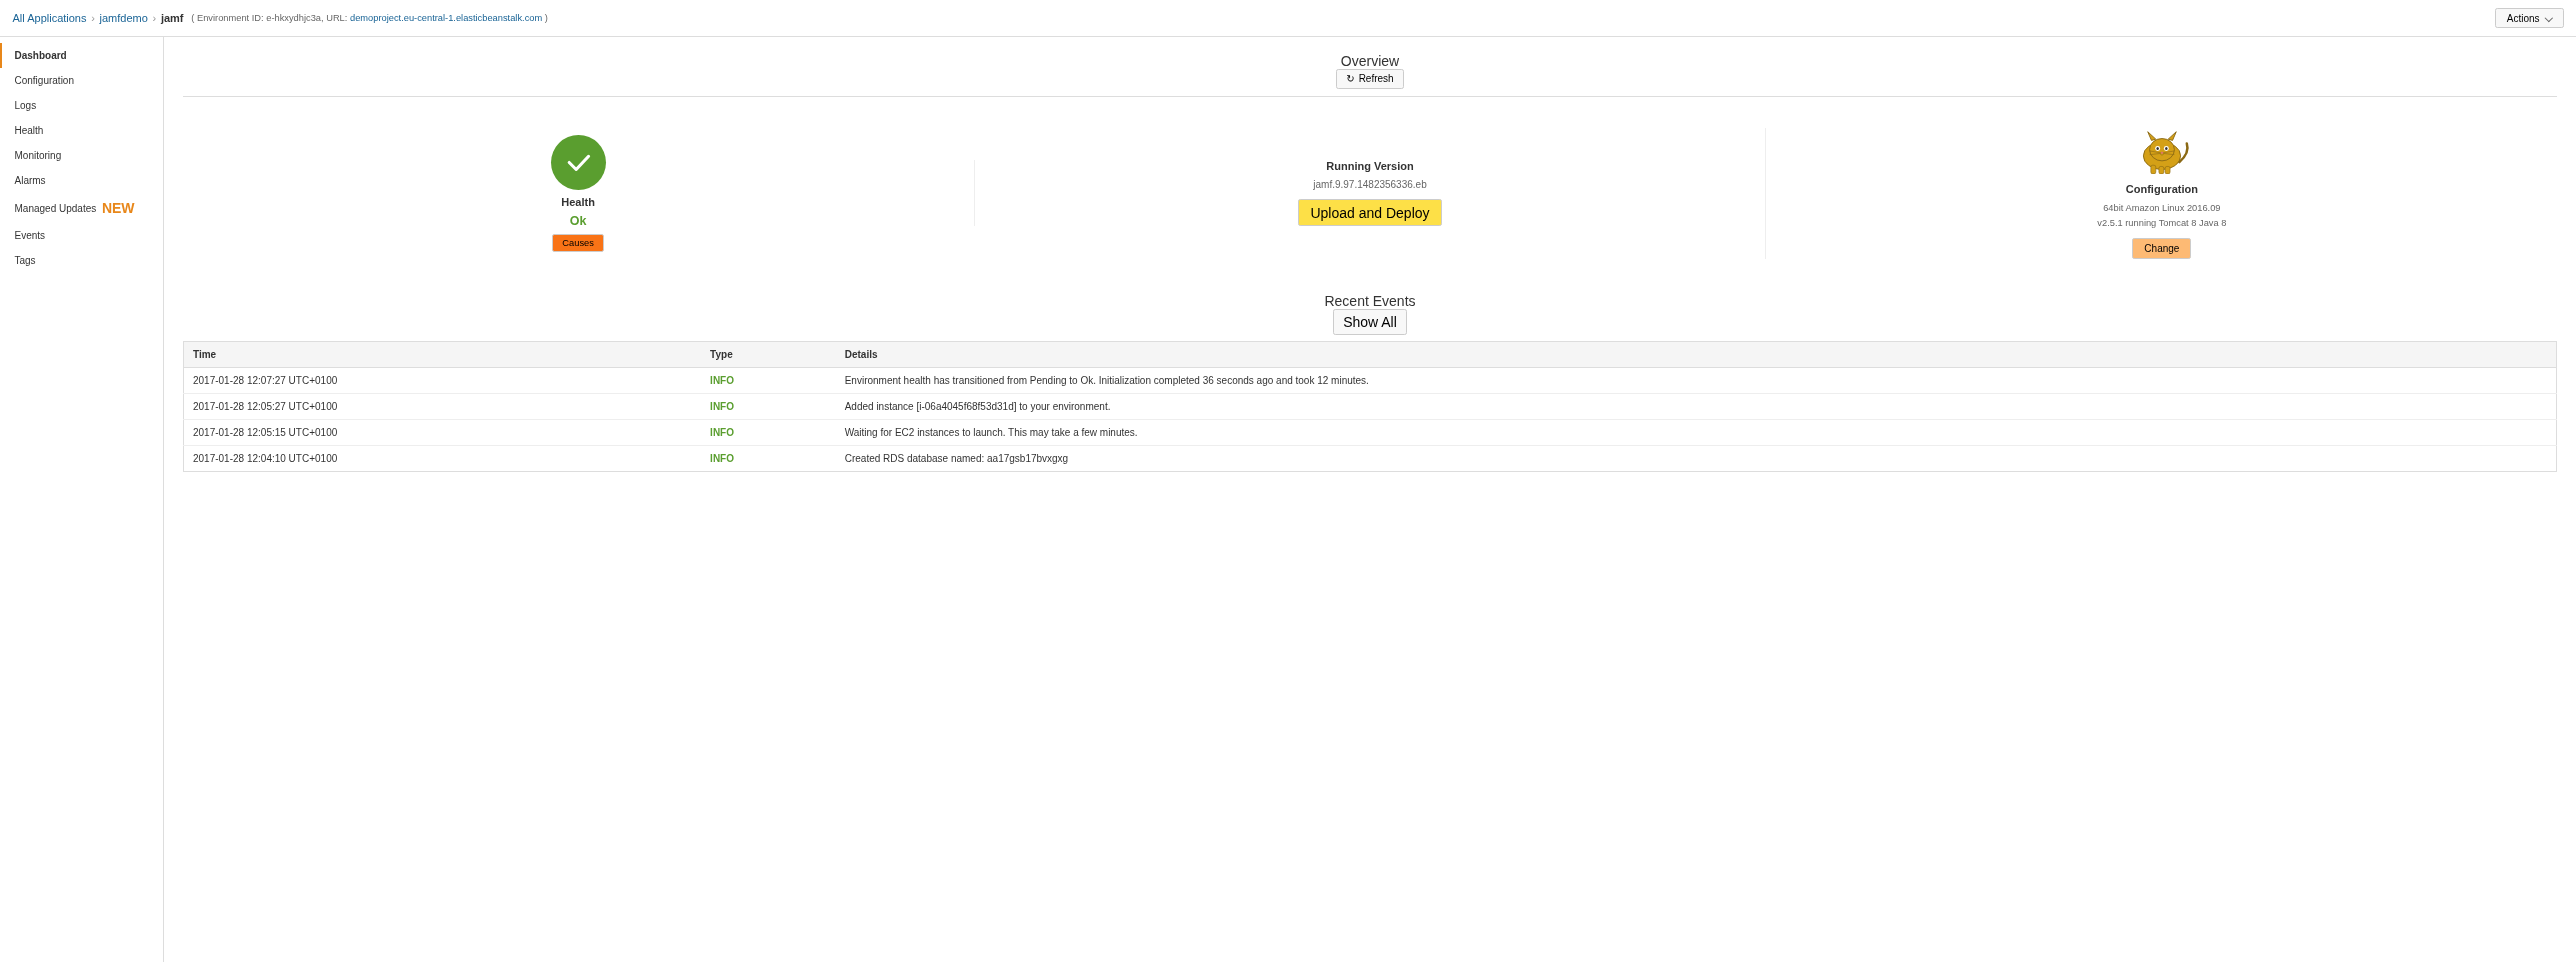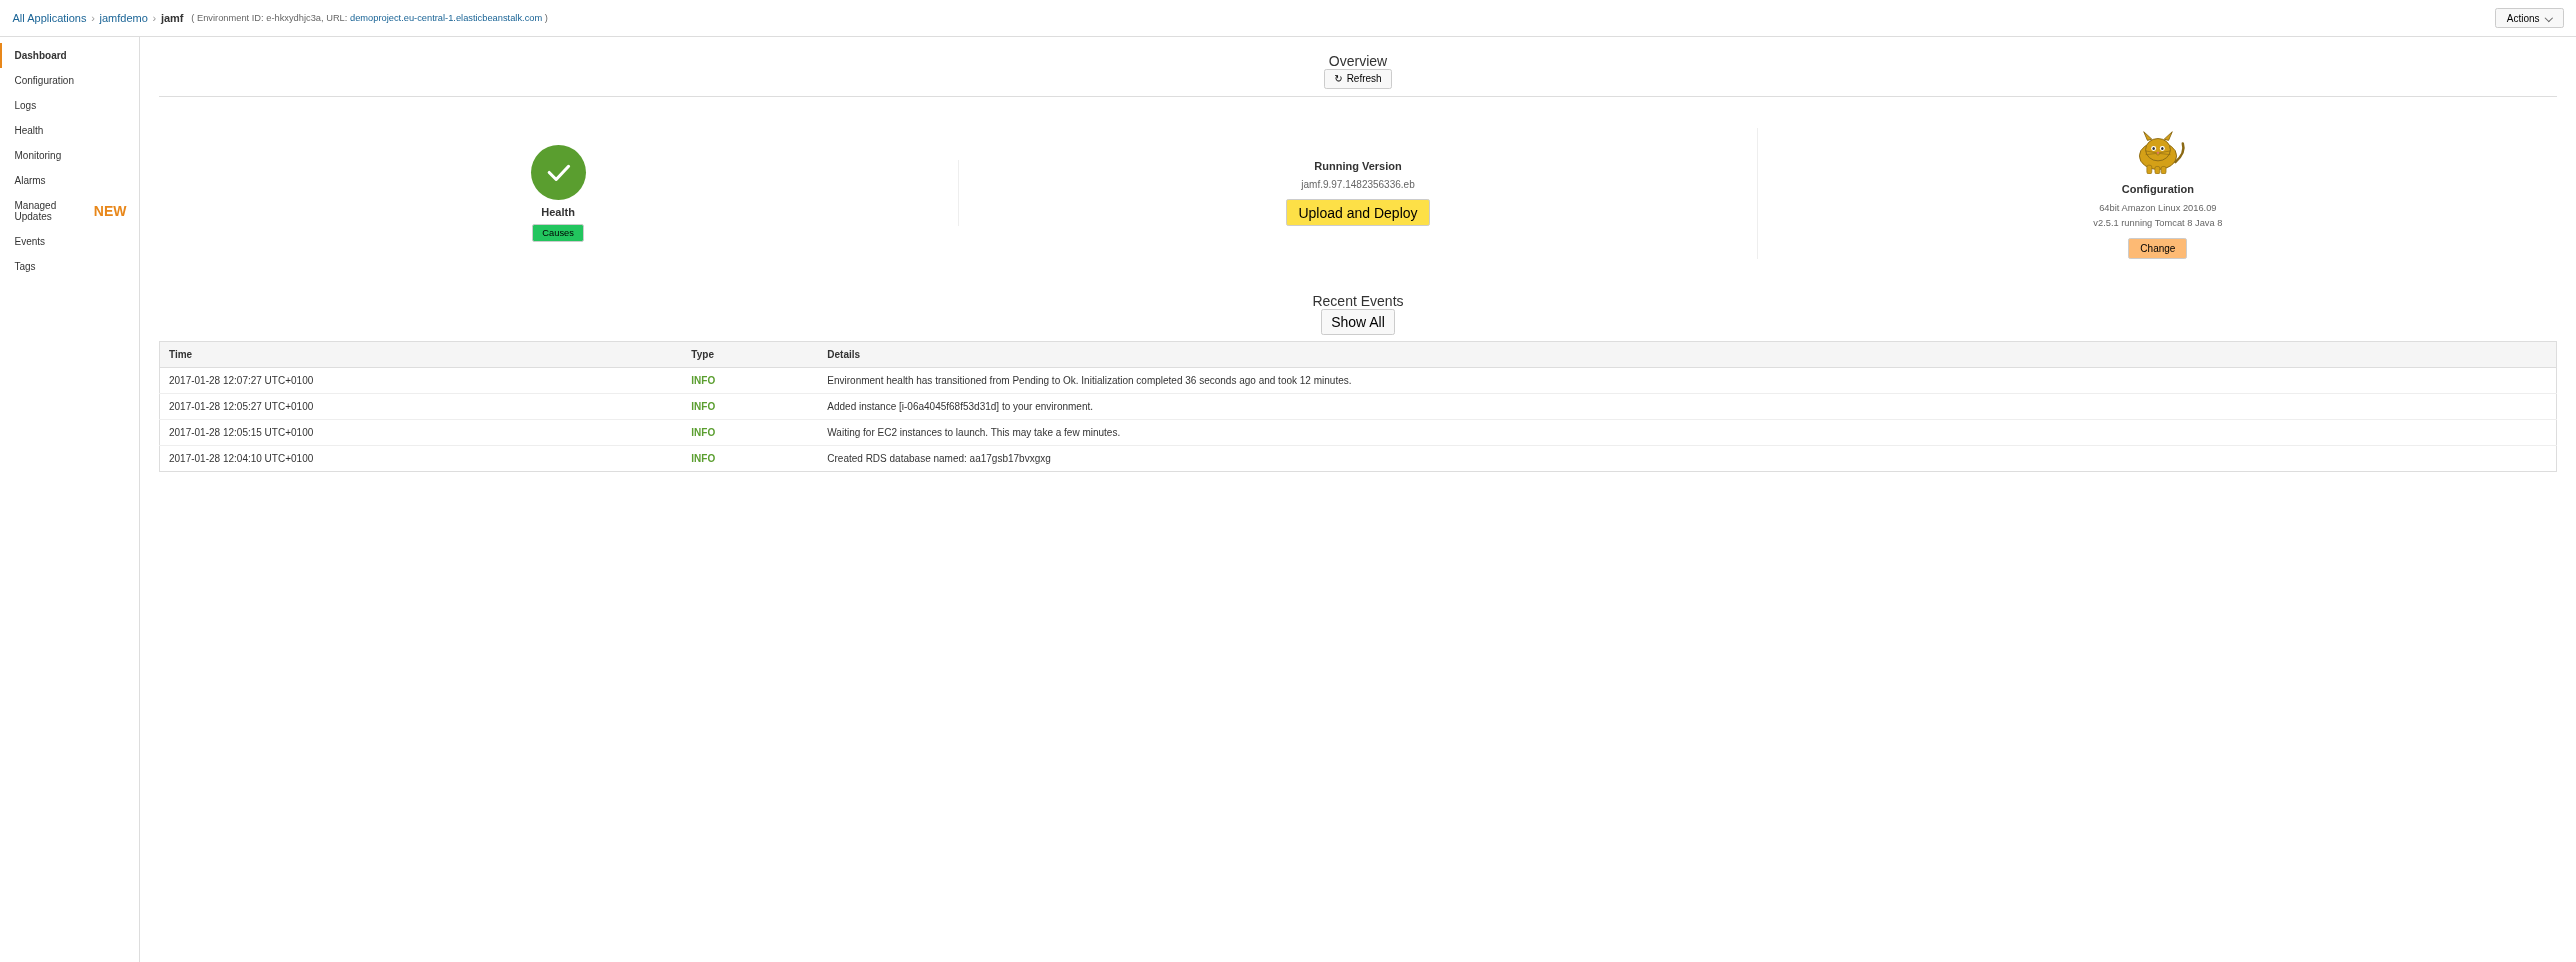--- a/index.html
+++ b/index.html
@@ -38,21 +38,21 @@
     }
 
     
     .layout {
       display: flex;
       height: calc(100vh - 37px);
     }
 
     
     .sidebar {
-      width: 140px;
+      width: 164px;
       border-right: 0.8px solid #ddd;
       padding-top: 6.2px;
       flex-shrink: 0;
     }
     .sidebar-item {
       padding: 7px 12.5px;
       cursor: pointer;
       font-size: 10px;
       color: #333;
       display: flex;
@@ -144,21 +144,21 @@
       height: 31px;
     }
     .health-status {
       color: #5a9e2f;
       font-weight: bold;
       font-size: 12.5px;
       margin-bottom: 6.2px;
     }
     .causes-btn {
       border: 0.8px solid #ccc;
-      background: #22c55e;
+      background: #f97316;
       padding: 3.1px 9.3px;
       border-radius: 2.3px;
       cursor: pointer;
       font-size: 9.3px;
     }
     .running-version-text {
       font-size: 10px;
       color: #666;
       margin-bottom: 9.3px;
     }
@@ -315,20 +315,21 @@
 
     <div class="overview-cards">
 
       <div class="card">
         <div class="health-icon">
           <svg viewBox="0 0 40 40">
             <polyline points="8,20 17,29 33,12" stroke="white" stroke-width="4" fill="none" stroke-linecap="round" stroke-linejoin="round"></polyline>
           </svg>
         </div>
         <div class="card-title">Health</div>
+        <div class="health-status">Ok</div>
         <button class="causes-btn">Causes</button>
       </div>
 
       <div class="card">
         <div class="card-title">Running Version</div>
         <div class="running-version-text">jamf.9.97.1482356336.eb</div>
         <button class="upload-deploy-btn">Upload and Deploy</button>
       </div>
 
       <div class="card">

